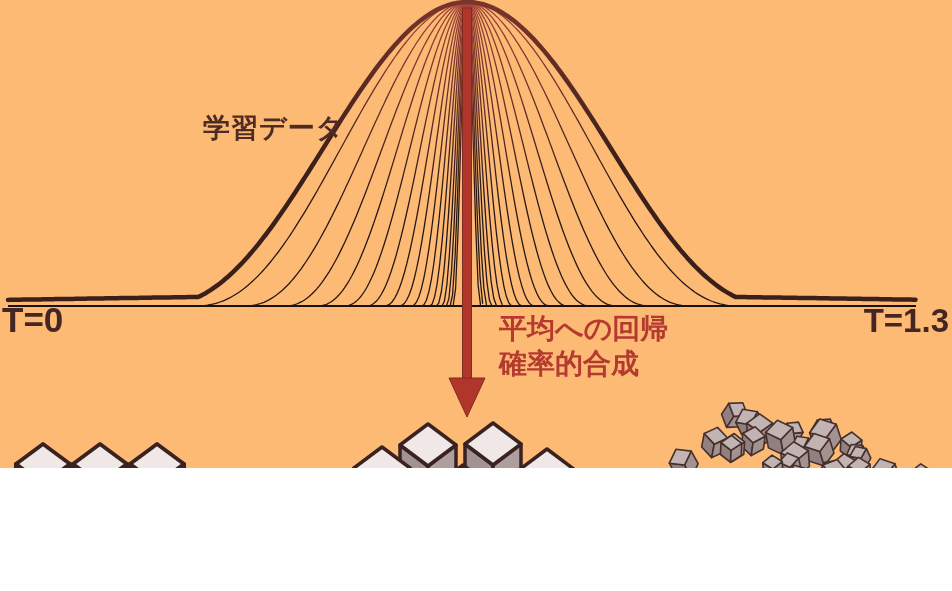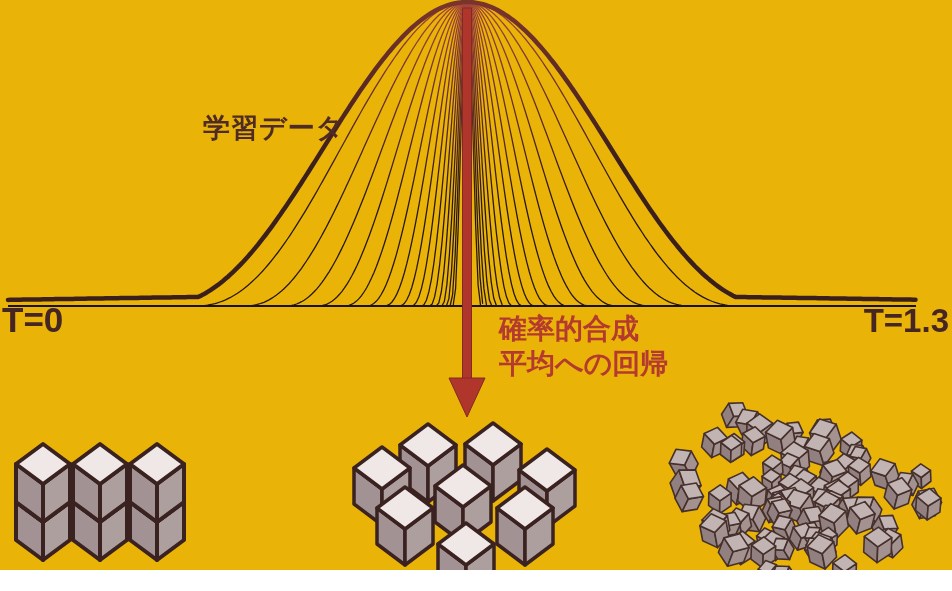--- a/index.html
+++ b/index.html
@@ -1,16 +1,16 @@
 <!DOCTYPE html>
 <html><head>
 <meta charset="utf-8">
 <style>
   html,body{margin:0;padding:0;background:#ffffff;}
-  #canvas{position:relative;width:952px;height:570px;background:#eab308;overflow:hidden;
+  #canvas{position:relative;width:952px;height:468px;background:#fdba74;overflow:hidden;
           font-family:"Liberation Sans","DejaVu Sans",sans-serif;}
   #svg{position:absolute;left:0;top:0;}
   .lbl{position:absolute;font-weight:bold;white-space:nowrap;}
   #curve-label{left:203px;top:110px;font-size:27px;color:#4e2b24;letter-spacing:1px;}
   #t-start{left:2px;top:300px;font-size:35px;color:#452623;}
   #t-end{right:3px;top:302px;font-size:33px;color:#452623;}
   #caption{left:499px;top:311px;font-size:28px;line-height:35px;color:#b43a2f;}
 </style>
 </head>
 <body>
@@ -551,16 +551,16 @@
           <polygon points="773.0,571.3 783.6,579.0 783.6,591.1 773.0,583.5" fill="#91807f" stroke="#45302c" stroke-width="1.6" stroke-linejoin="round"></polygon>
           <polygon points="783.6,579.0 794.2,571.3 794.2,583.5 783.6,591.1" fill="#a49290" stroke="#45302c" stroke-width="1.6" stroke-linejoin="round"></polygon>
           <polygon points="783.6,563.7 794.2,571.3 783.6,579.0 773.0,571.3" fill="#c2b4b2" stroke="#45302c" stroke-width="1.6" stroke-linejoin="round"></polygon>
         </g>
       </g>
     </svg>
   <div class="lbl" id="curve-label">学習データ</div>
   <div class="lbl" id="t-start">T=0</div>
   <div class="lbl" id="t-end">T=1.3</div>
   <div class="lbl" id="caption">
+    <div>平均への回帰</div>
     <div>確率的合成</div>
-    <div>平均への回帰</div>
   </div>
 </div>
 
 </body></html>

